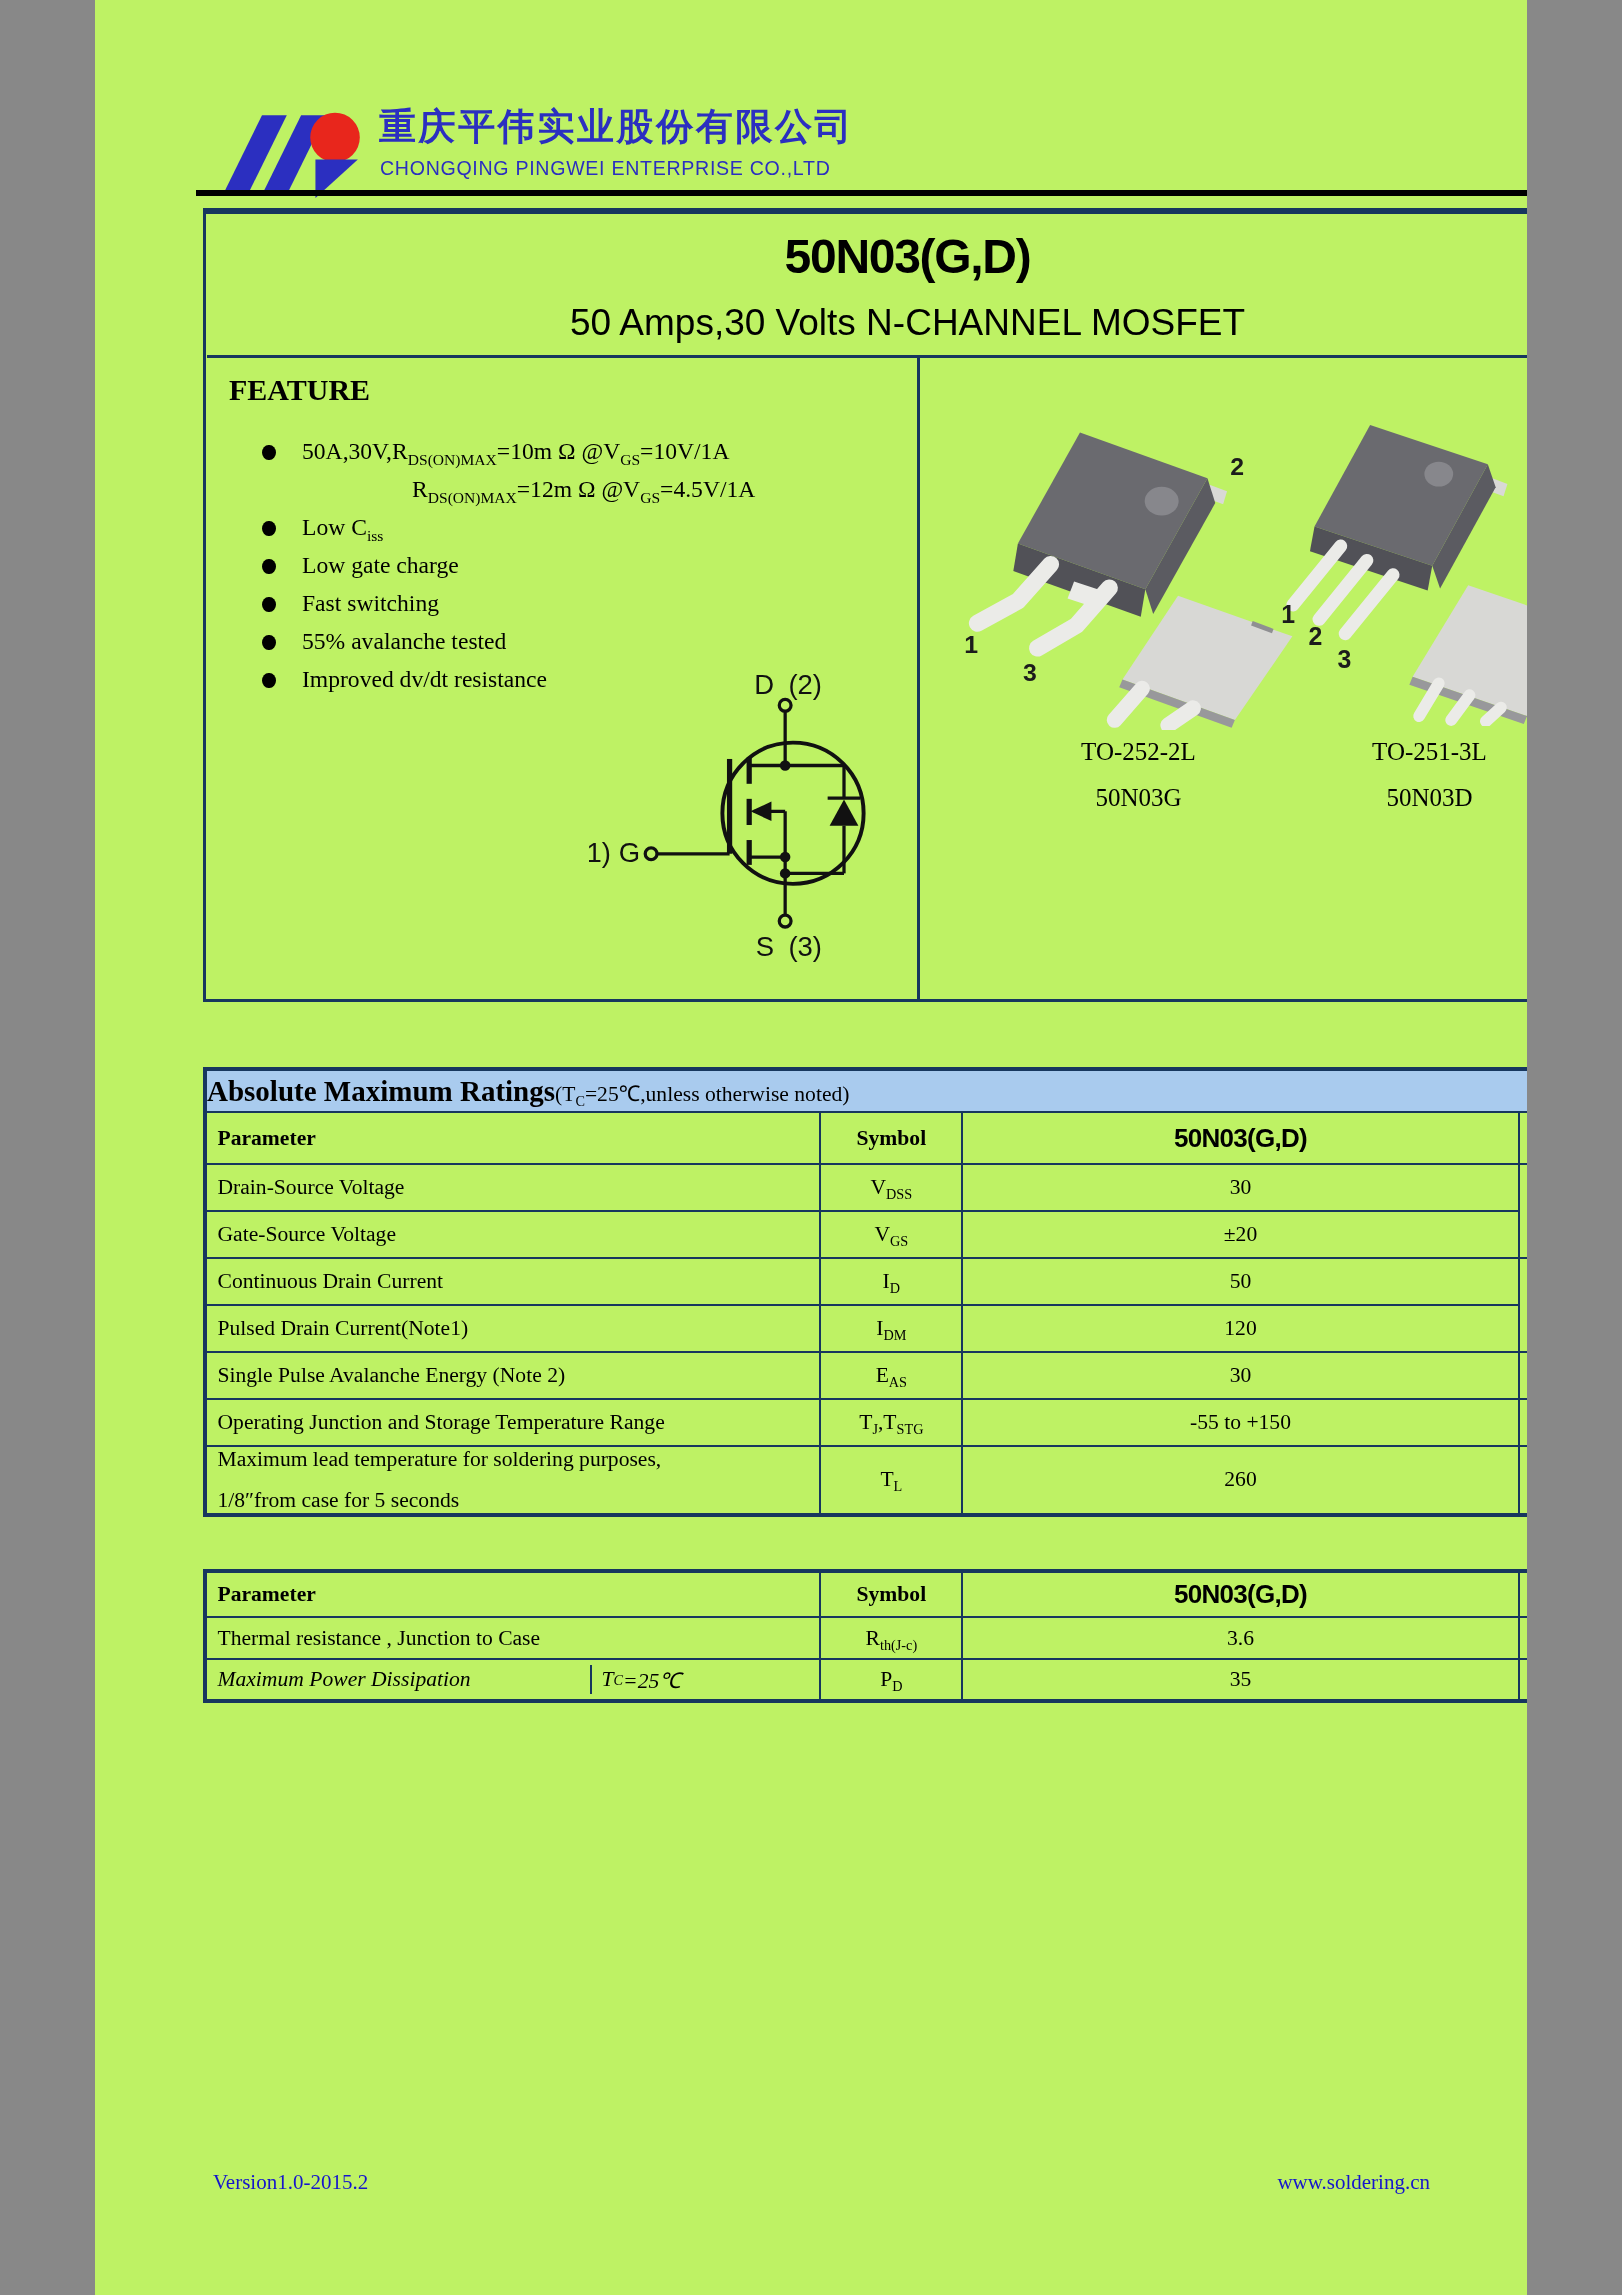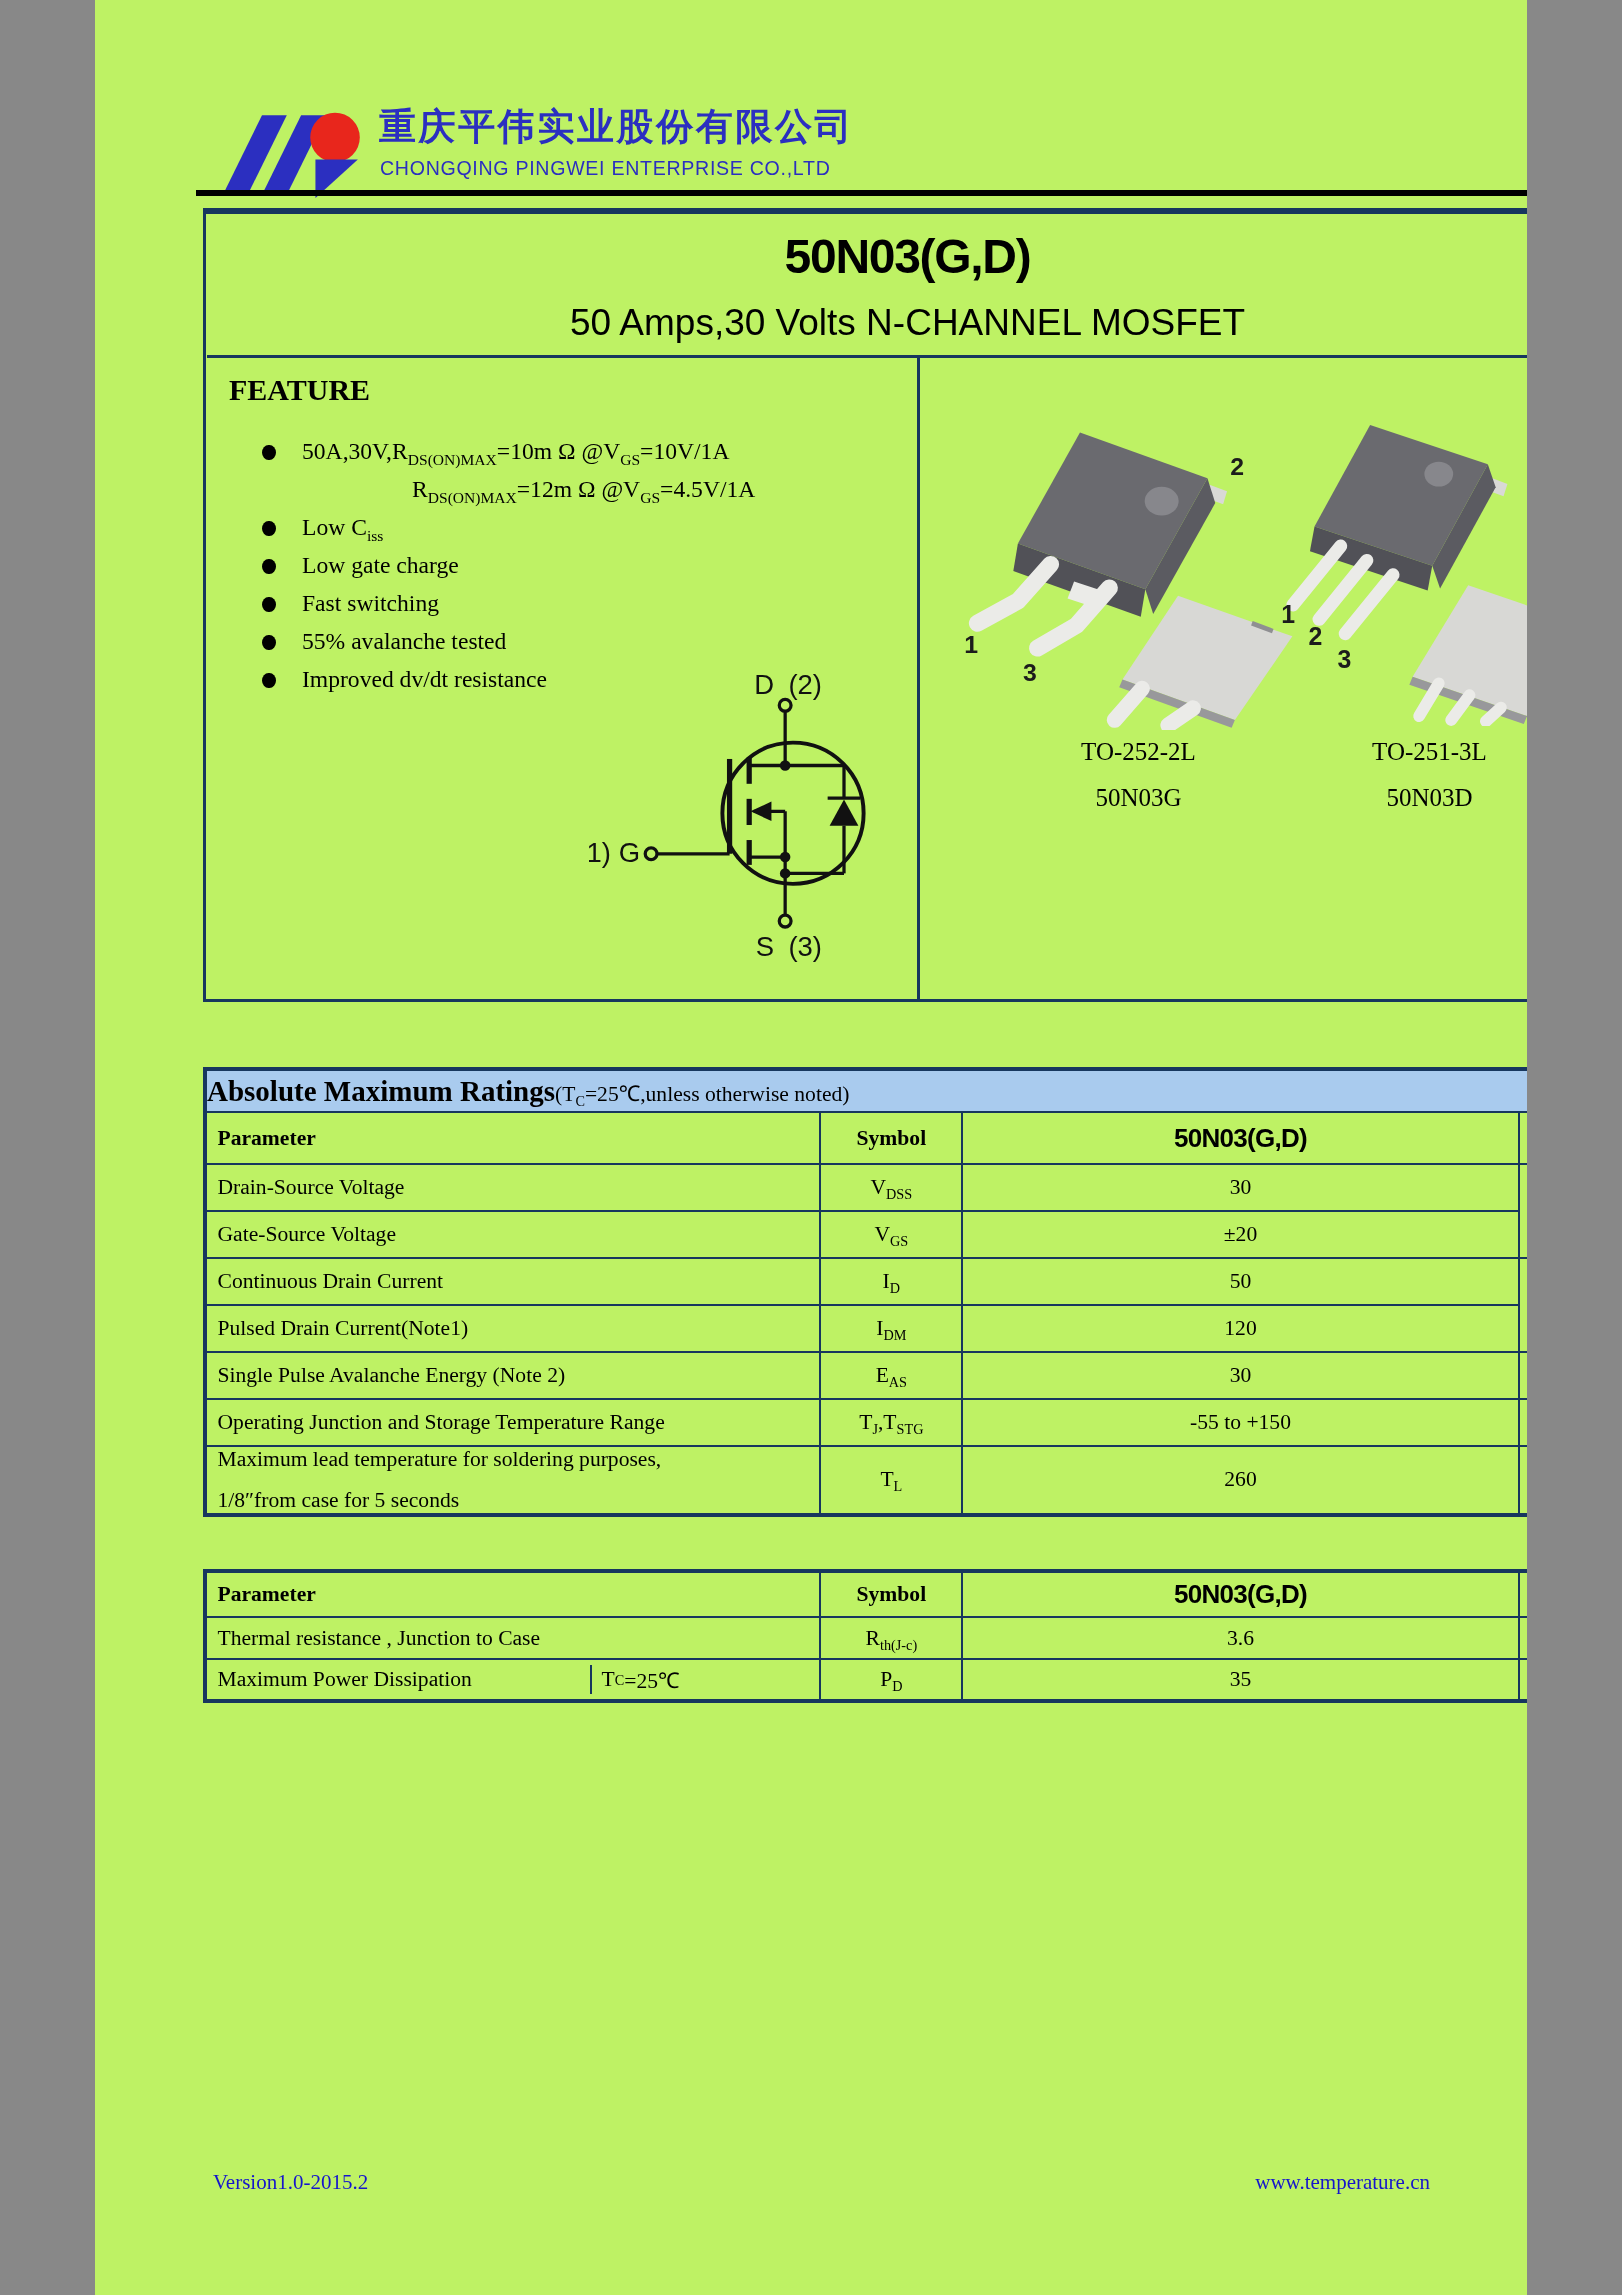--- a/index.html
+++ b/index.html
@@ -61,21 +61,21 @@
   .tbar-note{font-size:21.6px;}
   td.th{font-weight:bold;}
   td.p{padding-left:10.5px;text-align:left;}
   td.s,td.v,td.u{text-align:center;}
   td.thdev{font-family:"Liberation Sans",sans-serif;font-weight:bold;font-size:26px;
            text-align:center;letter-spacing:-0.7px;}
   td.thc{text-align:center;}
   tr.tr-tbar{height:43px;} tr.tr-h{height:52px;} tr.tr-r{height:47px;} tr.tr-tall{height:68px;}
   tr.tr-tbar2{height:41px;} tr.tr-h2{height:46px;} tr.tr-r2{height:42px;}
   .p1line{margin-bottom:15.7px;}
-  td.splitwrap{padding:0;}
+  td.splitwrap{padding:0;font-style:italic;}
   .splitcell{display:flex;height:100%;align-items:stretch;}
   .split-l{width:62.6%;display:flex;align-items:center;padding-left:10.5px;box-sizing:border-box;}
   .split-r{flex:1;border-left:2.6px solid #17375e;display:flex;align-items:center;
            padding-left:9.2px;box-sizing:border-box;}
 
   
   .footer-version{position:absolute;left:118px;top:2170px;font-size:21px;color:#1515cc;}
   .footer-site{position:absolute;right:97px;top:2170px;font-size:21px;color:#1515cc;
                text-decoration:none;}
 </style>
@@ -315,16 +315,16 @@
         </div>
       </td>
       <td class="s"><span>P</span><sub>D</sub></td>
       <td class="v">35</td>
       <td class="u">W</td>
     </tr>
   </tbody>
     </table>
 
   <div class="footer-version">Version1.0-2015.2</div>
-  <a class="footer-site" href="#">www.temperature.cn</a>
+  <a class="footer-site" href="#">www.soldering.cn</a>
 
 </div>
 
 
 </body></html>

